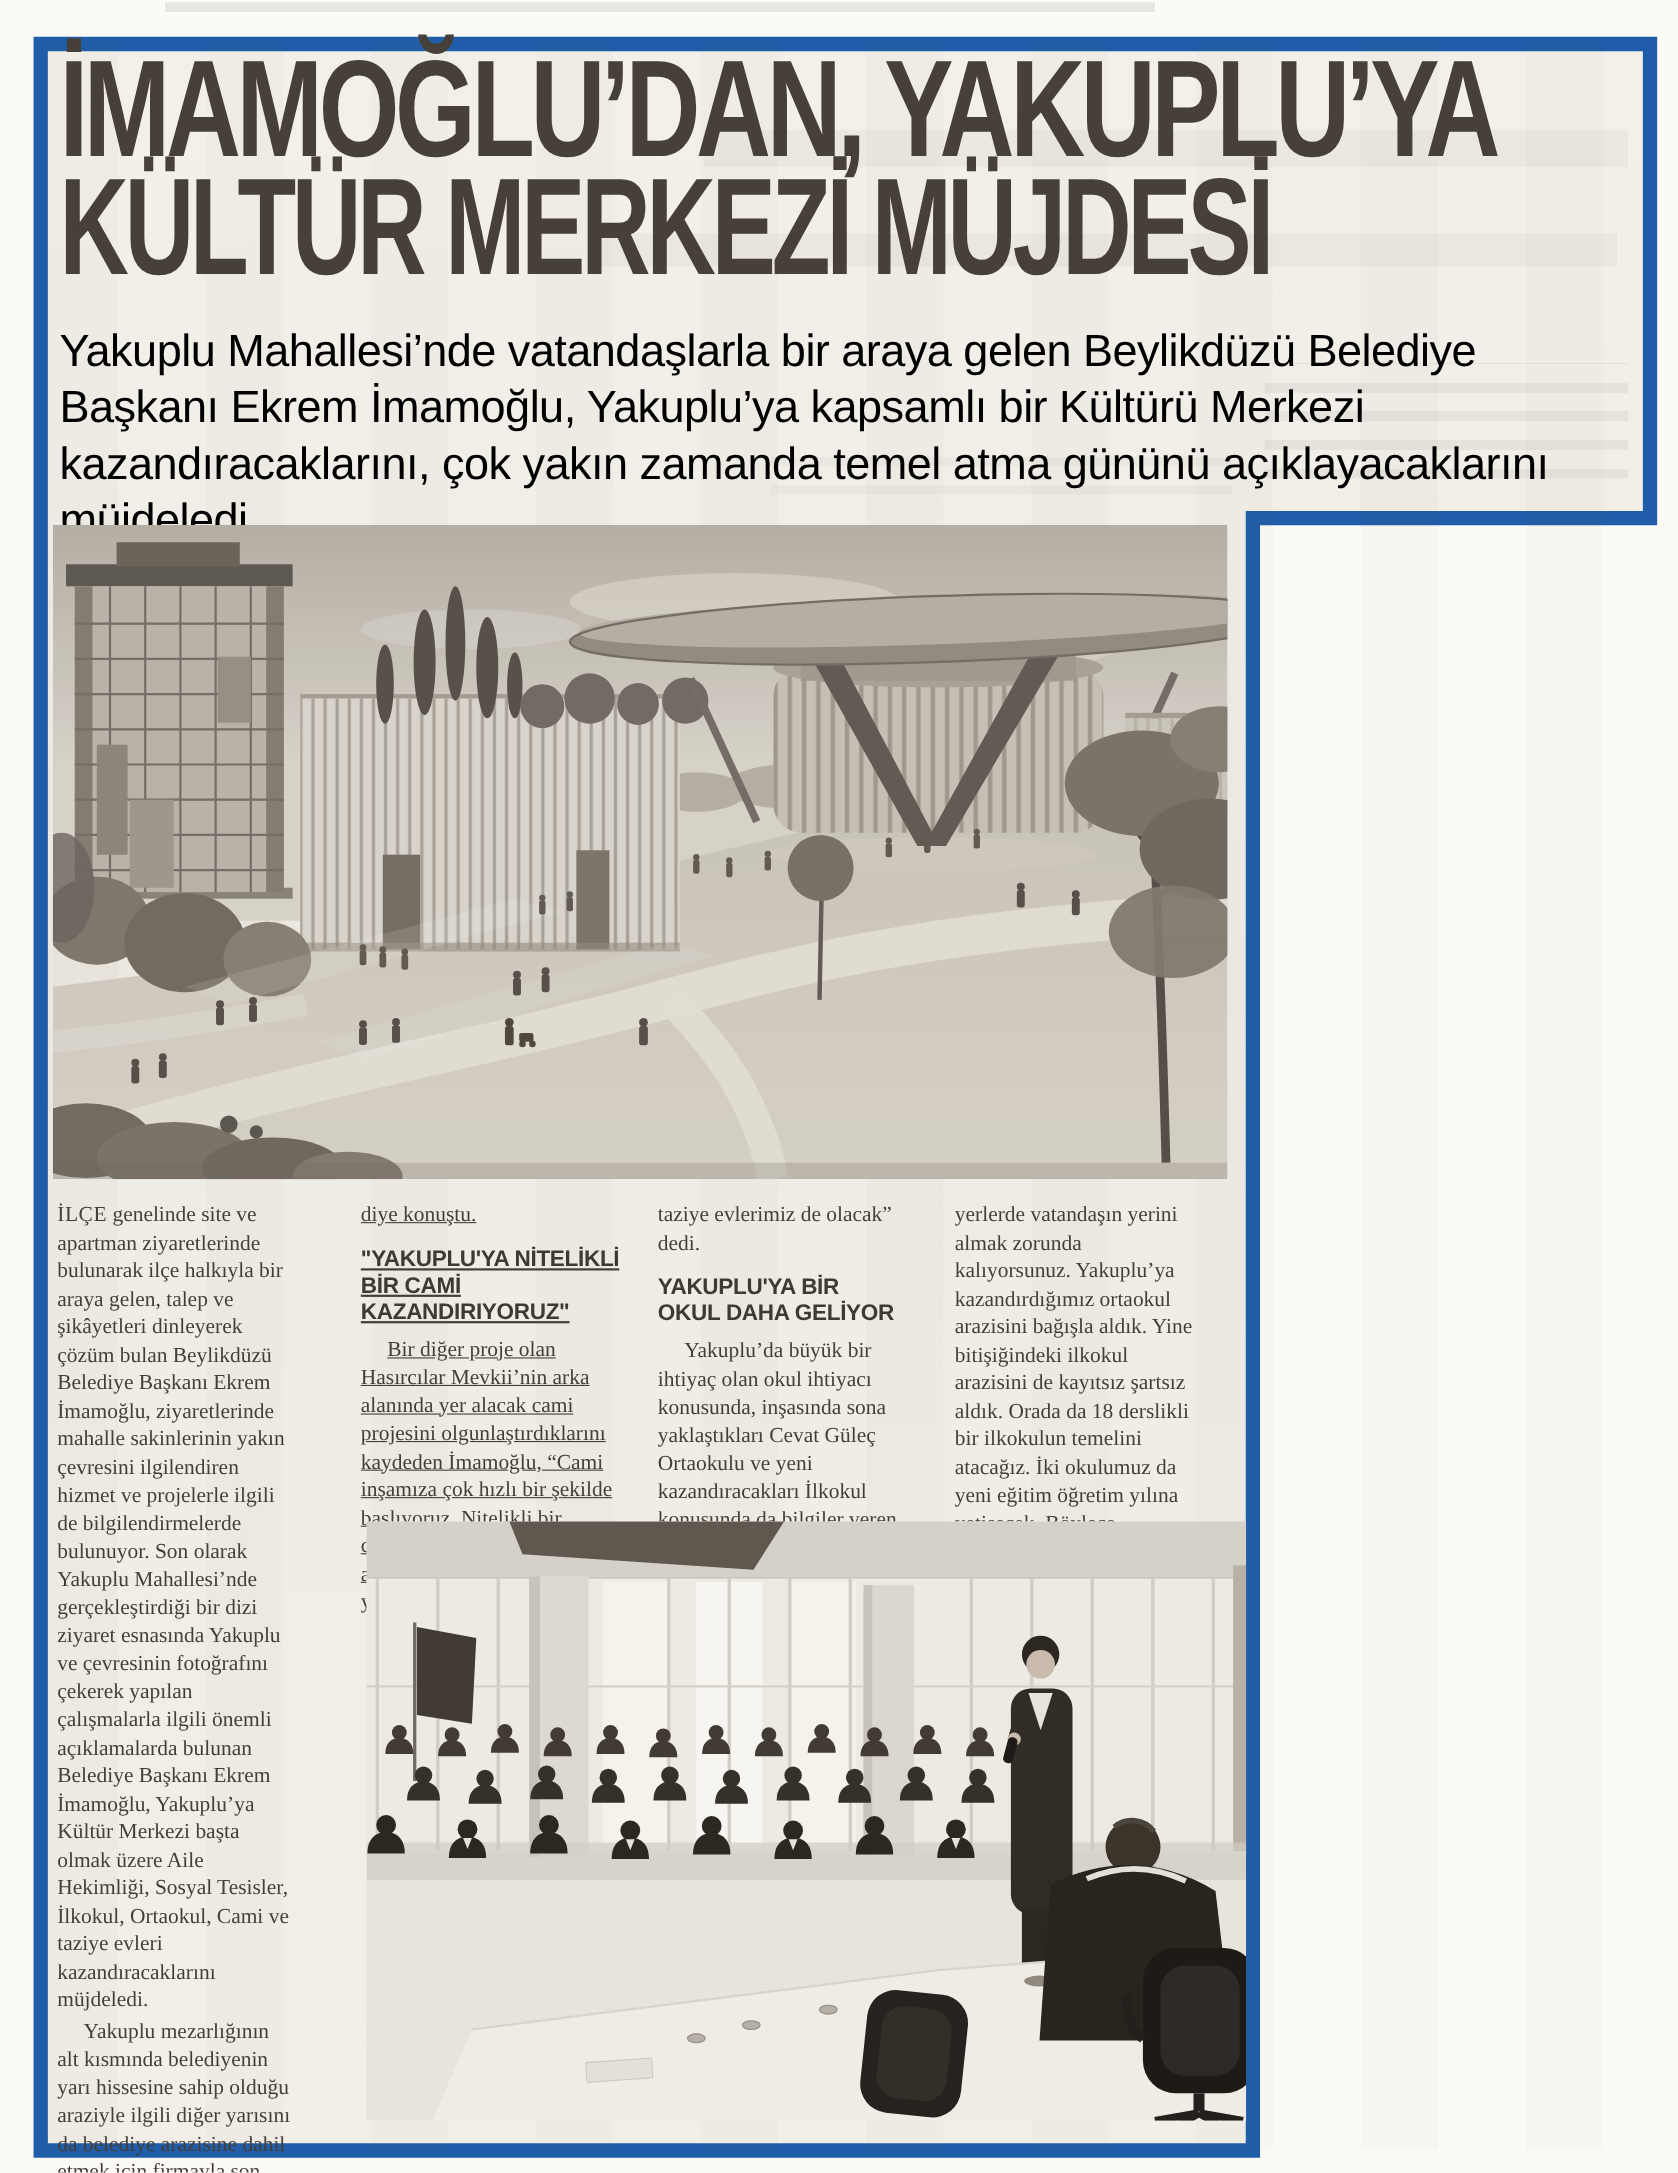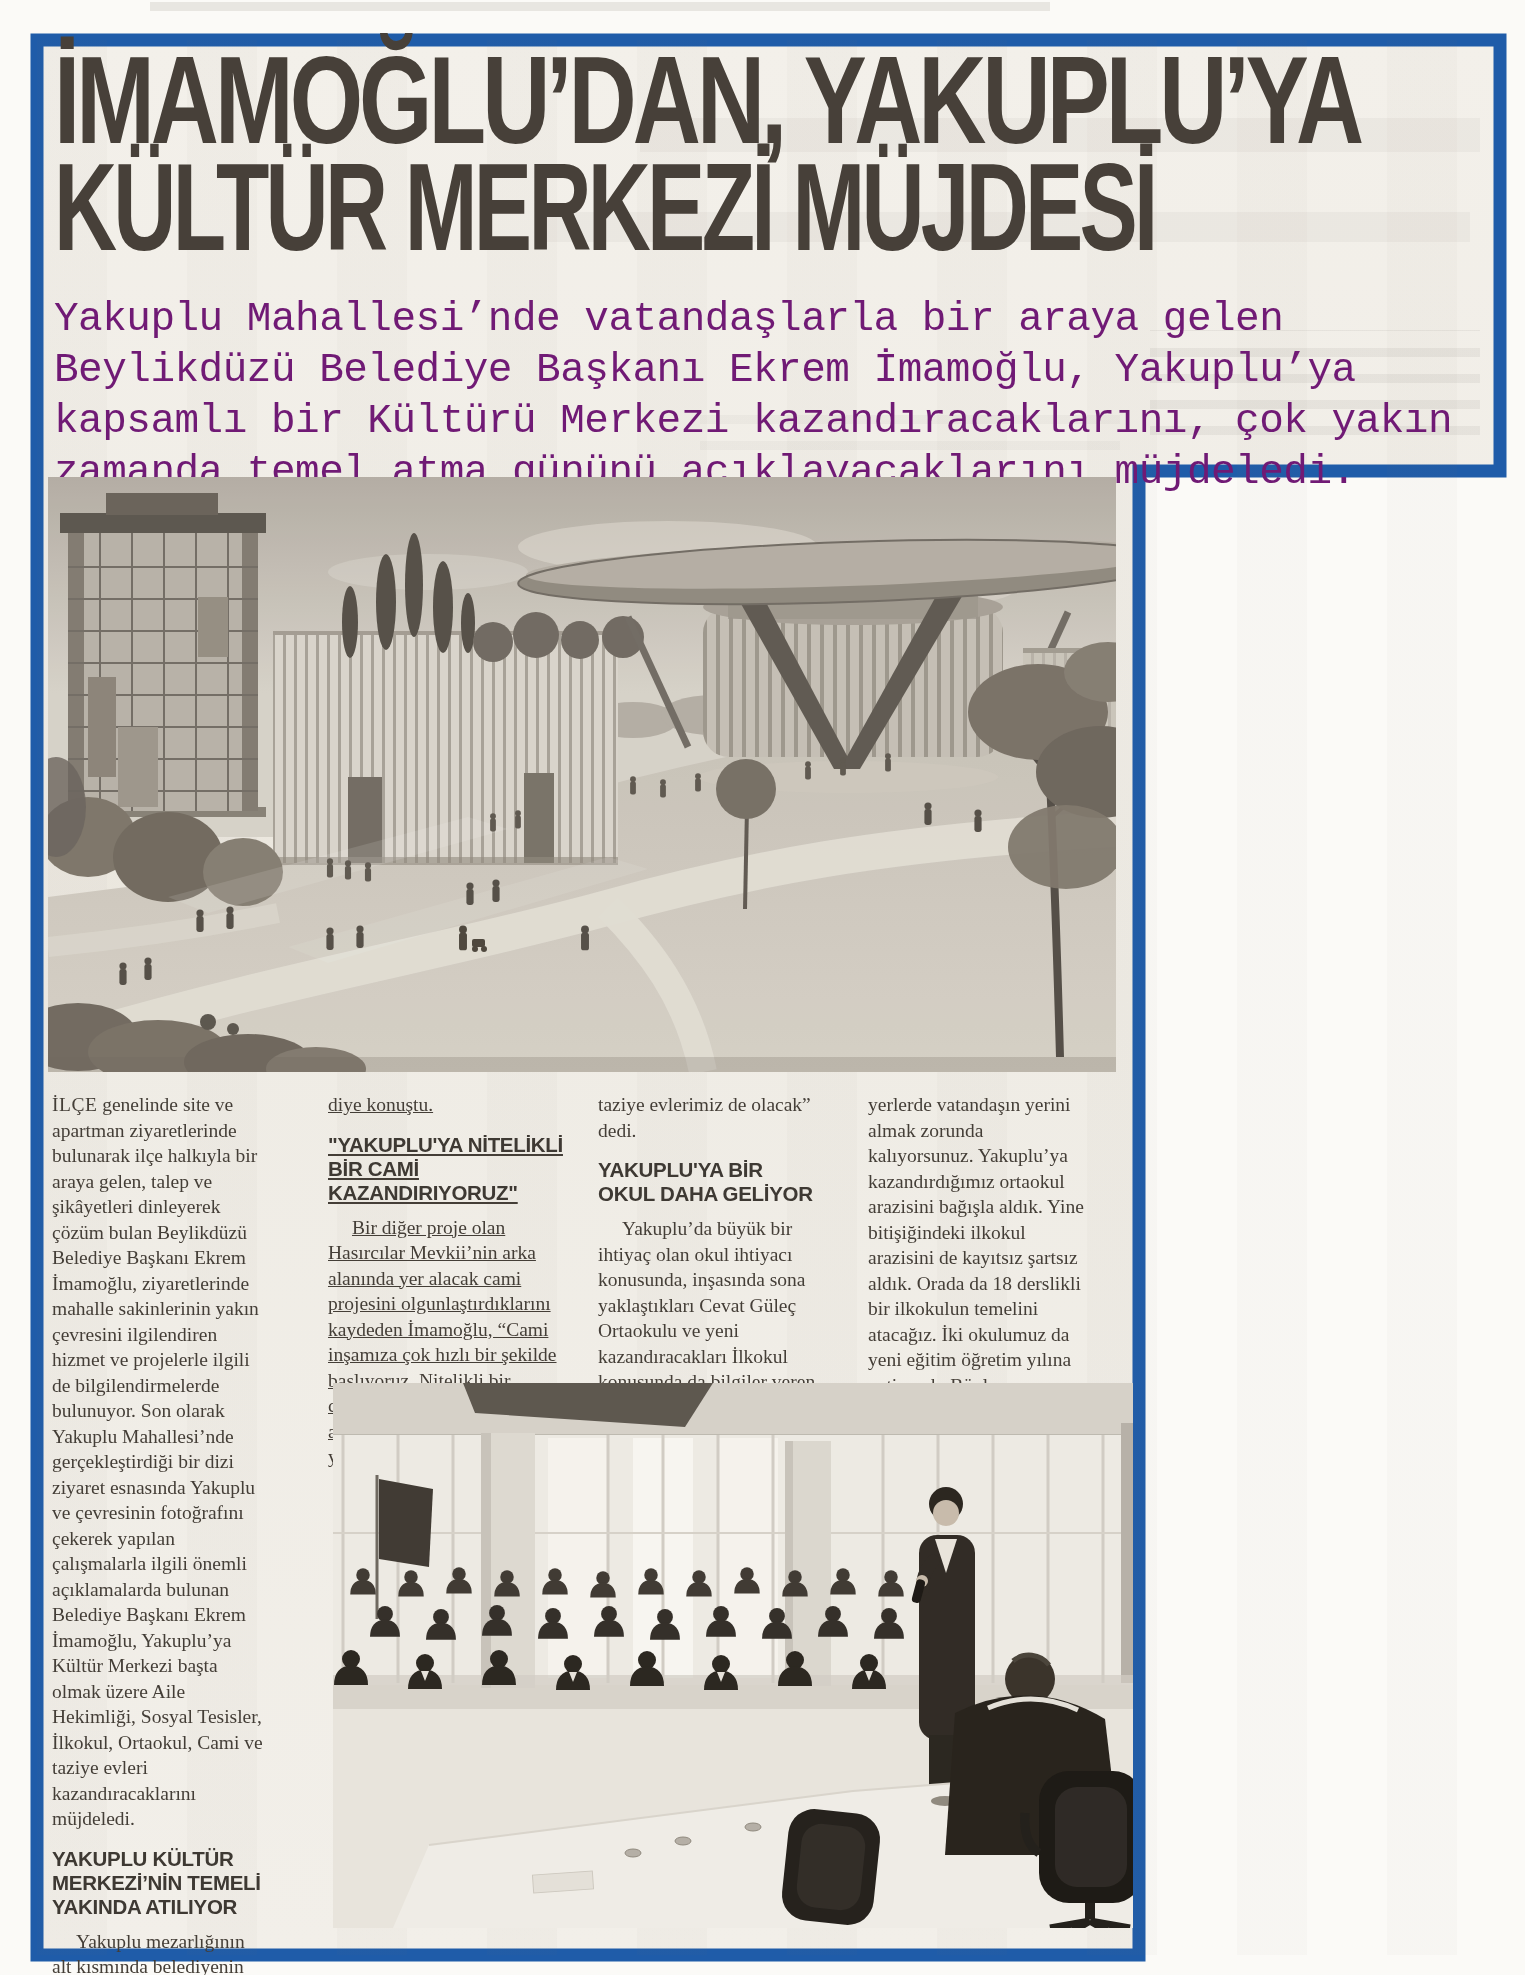--- a/index.html
+++ b/index.html
@@ -10,21 +10,21 @@
   }
   #frame-svg{position:absolute;left:0;top:0;z-index:0;}
   
   #headline{position:absolute;left:54px;top:40px;z-index:2;color:#474039;font-weight:bold;}
   .hl-line{transform-origin:left top;white-space:nowrap;line-height:0.96;}
   .hl1{font-size:118px;letter-spacing:-5px;transform:scaleX(.80) scaleY(1.06);}
   .hl2{font-size:118px;letter-spacing:-5px;transform:scaleX(.74) scaleY(1.06);margin-top:-6px;}
   
   #subheadline{
     position:absolute;left:54px;top:294px;width:1412px;z-index:2;
-    font-size:41px;line-height:51px;color:#701a75;letter-spacing:-.5px;font-family:Liberation Mono, monospace;
+    font-size:41px;line-height:51px;color:#000000;letter-spacing:-.5px;
   }
   
   .photo{position:absolute;z-index:2;overflow:hidden;}
   #photo1{left:48px;top:477px;width:1068px;height:595px;}
   #photo2{left:333px;top:1383px;width:800px;height:545px;}
   .photo svg{display:block;}
   
   .col{
     position:absolute;top:1092px;z-index:2;
     font-family:"Liberation Serif",serif;font-size:19.5px;line-height:25.5px;
@@ -239,21 +239,20 @@
     <circle cx="160" cy="545" r="8" fill="#57524b"></circle>
       <circle cx="185" cy="552" r="6" fill="#57524b"></circle>
     <rect x="0" y="580" width="1068" height="15" fill="#6b655c" opacity=".25"></rect>
 
     <rect x="0" y="0" width="1068" height="595" fill="#b3a58f" opacity=".07"></rect>
   </svg>
 </div>
 
 <div id="col1" class="col">
   <p><span class="lead-word">İLÇE</span> <span>genelinde site ve apartman ziyaretlerinde bulunarak ilçe halkıyla bir araya gelen, talep ve şikâyetleri dinleyerek çözüm bulan Beylikdüzü Belediye Başkanı Ekrem İmamoğlu, ziyaretlerinde mahalle sakinlerinin yakın çevresini ilgilendiren hizmet ve projelerle ilgili de bilgilendirmelerde bulunuyor. Son olarak Yakuplu Mahallesi’nde gerçekleştirdiği bir dizi ziyaret esnasında Yakuplu ve çevresinin fotoğrafını çekerek yapılan çalışmalarla ilgili önemli açıklamalarda bulunan Belediye Başkanı Ekrem İmamoğlu, Yakuplu’ya Kültür Merkezi başta olmak üzere Aile Hekimliği, Sosyal Tesisler, İlkokul, Ortaokul, Cami ve taziye evleri kazandıracaklarını müjdeledi.</span></p>
-  <h3>YAKUPLU KÜLTÜR MERKEZİ’NİN TEMELİ YAKINDA ATILIYOR</h3>
   <p class="indent">Yakuplu mezarlığının alt kısmında belediyenin yarı hissesine sahip olduğu araziyle ilgili diğer yarısını da belediye arazisine dahil etmek için firmayla son aşamaya geldiklerini belirten Başkan İmamoğlu, “O arazide Yakuplu Kültür Merkezi’nin temelini atacağız. İçerisinde çok amaçlı salondan eğitim dersliklerine, kapalı pazar yeri ve kapalı otopark alanına varıncaya dek birçok fonksiyon olacak. Temel atma gününü çok yakın zamanda sizlerle paylaşacağım”</p>
 </div>
 
 <div id="col2" class="col">
   <p>diye konuştu.</p>
   <h3>"YAKUPLU'YA NİTELİKLİ BİR CAMİ KAZANDIRIYORUZ"</h3>
   <p class="indent">Bir diğer proje olan Hasırcılar Mevkii’nin arka alanında yer alacak cami projesini olgunlaştırdıklarını kaydeden İmamoğlu, “Cami inşamıza çok hızlı bir şekilde başlıyoruz. Nitelikli bir camiyi o bölgede hizmete alacağız. Evlat Cami ve bu yapacağımız caminin altında</p>
 </div>
 
 <div id="col3" class="col">

